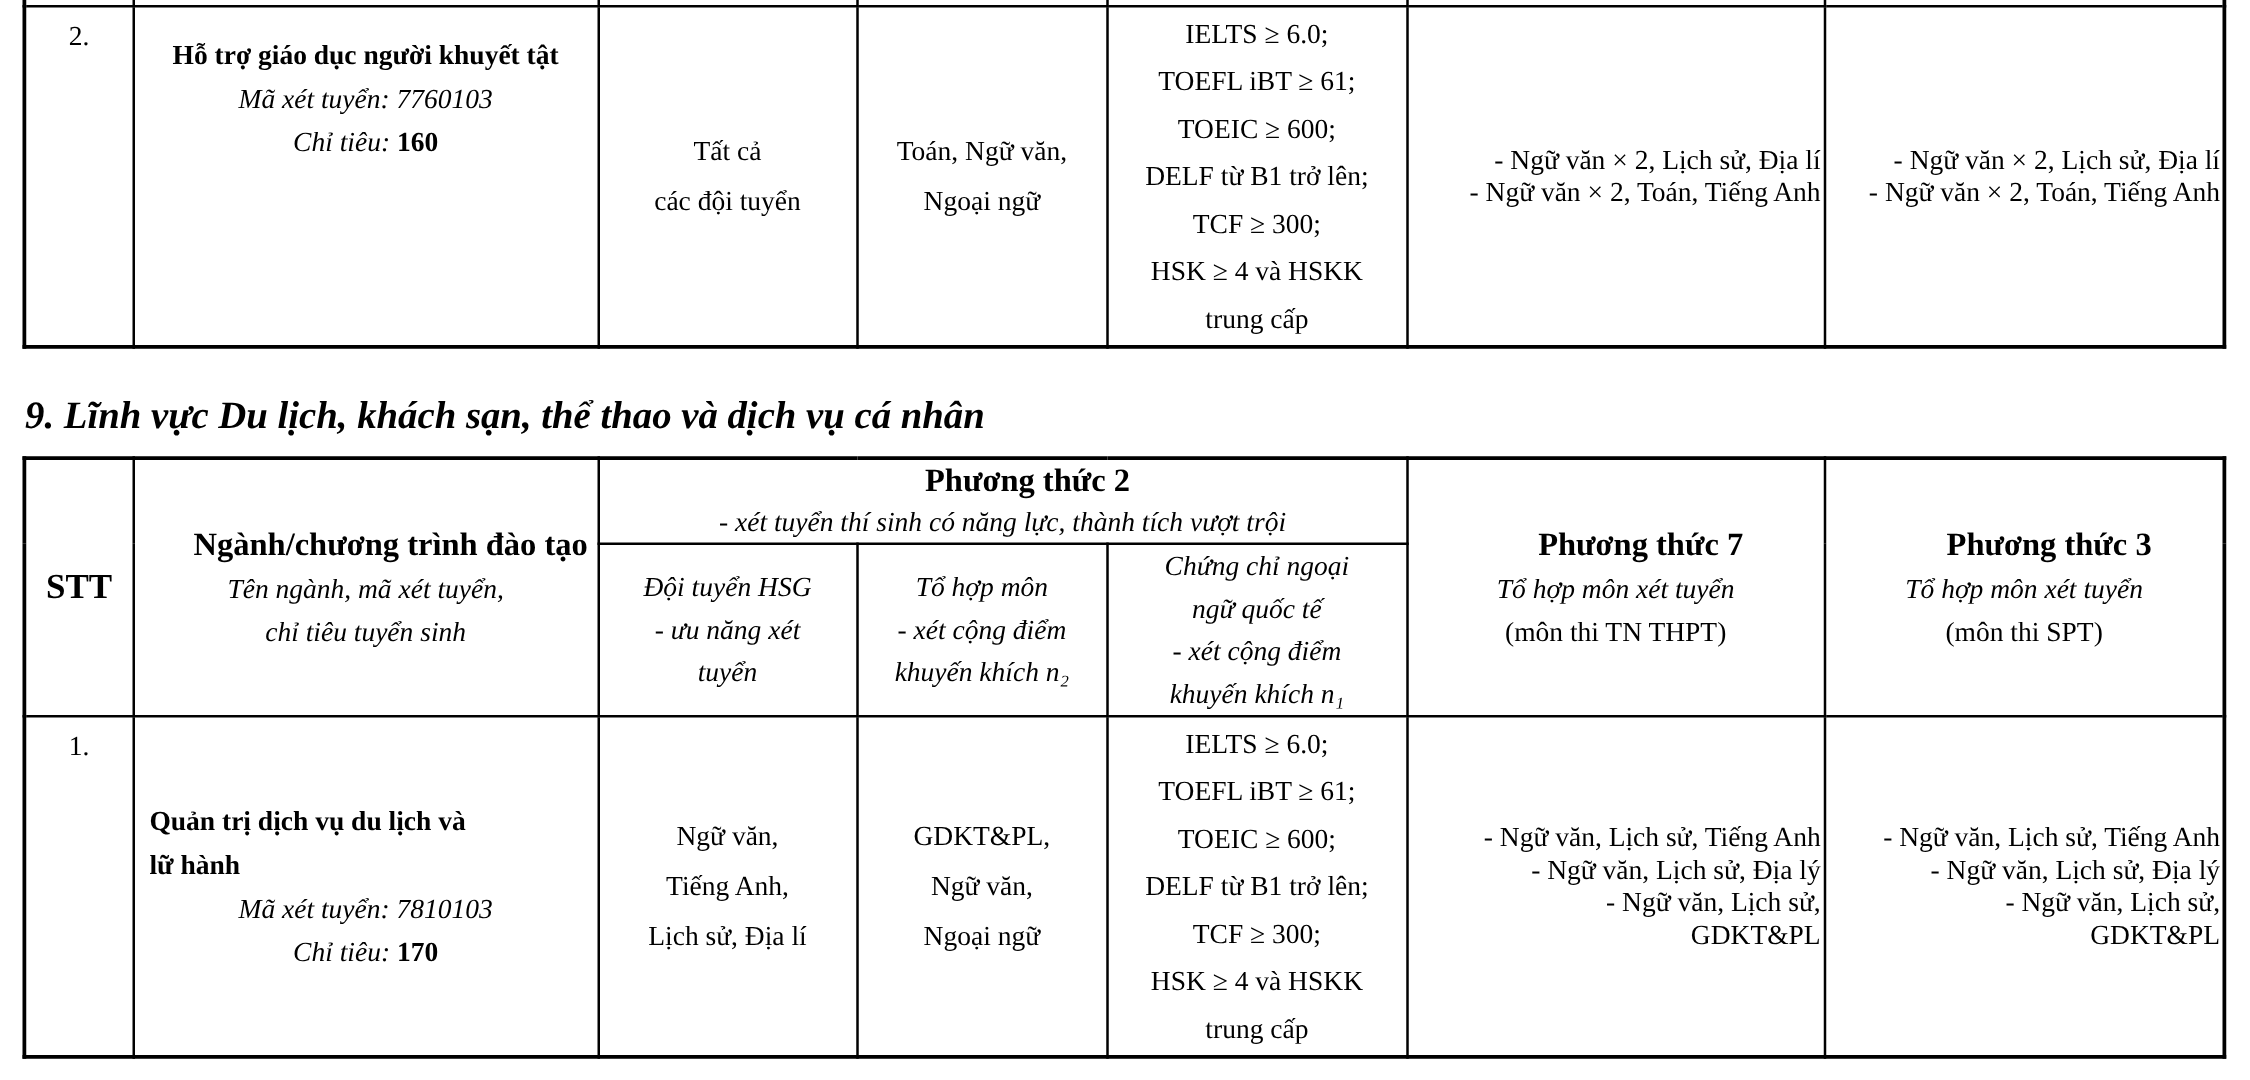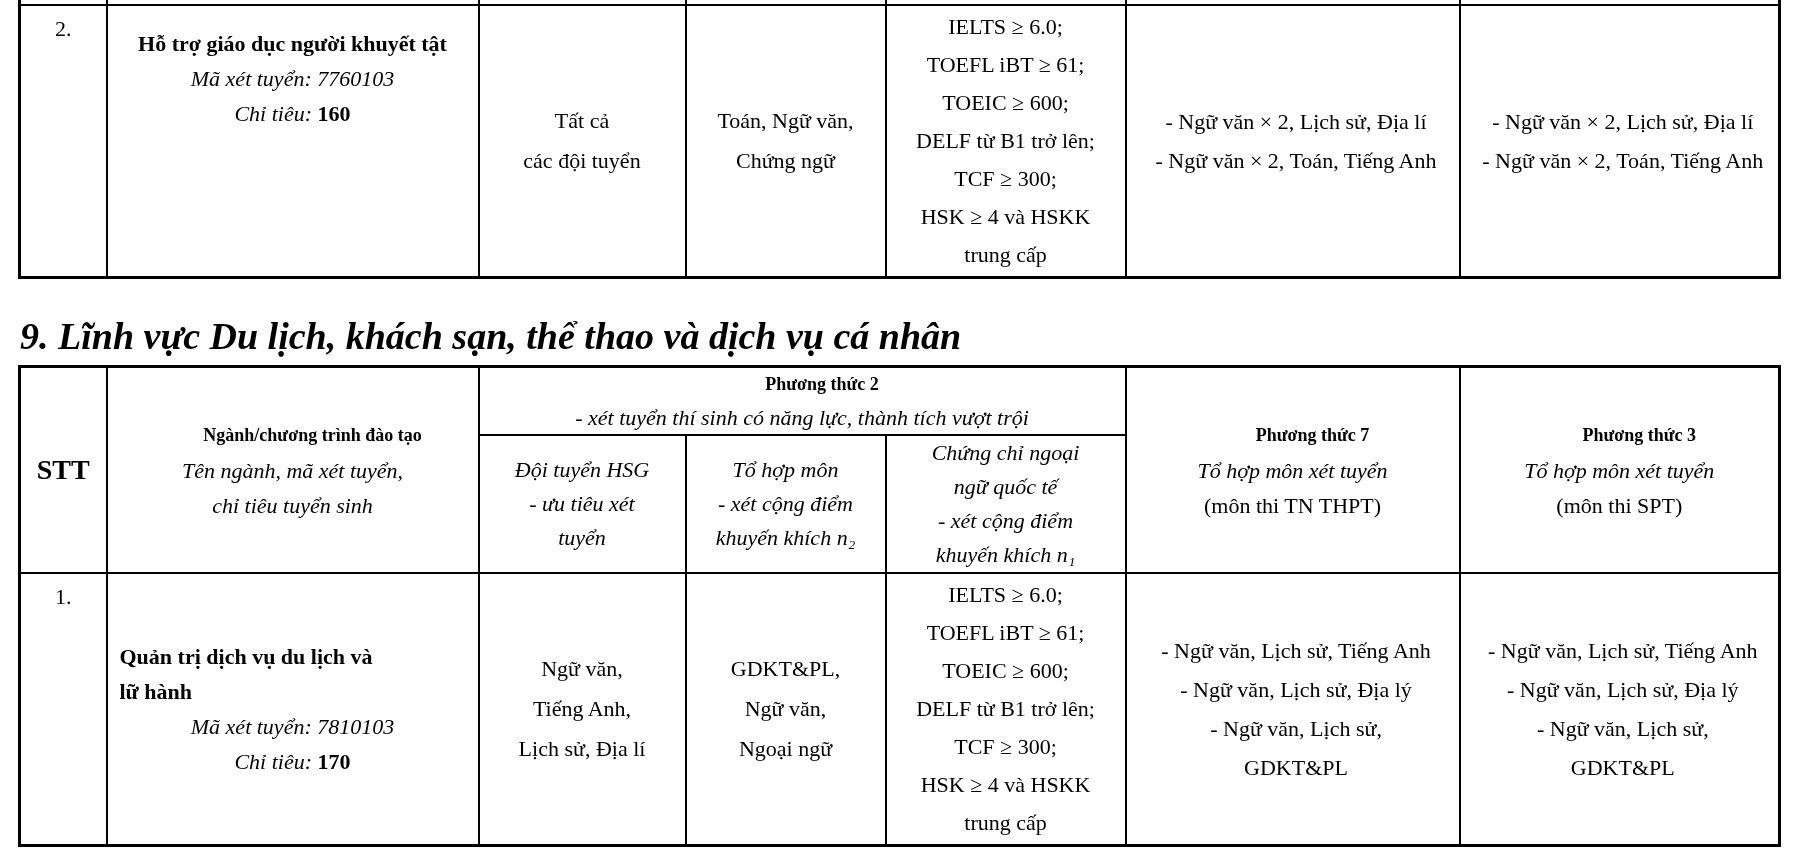--- a/index.html
+++ b/index.html
@@ -40,37 +40,37 @@
     padding-left: 12px; padding-right: 24px;
   }
   .code-line { font-style: italic; }
   .quota-label { font-style: italic; }
   .quota-value { font-weight: bold; }
   .prog-main-inner { line-height: 35px; }
 
   .center-cell { line-height: 40px; }
   .cert-cell { line-height: 38px; margin-left: 28px; }
   .list-cell {
-    text-align: center; vertical-align: middle;
+    text-align: right; vertical-align: middle;
     padding-left: 9px; padding-right: 2px;
-    line-height: 39px;
+    line-height: 26px;
     margin-left: 24px;
   }
 
   .th-stt { font-weight: bold; font-size: 28px; }
   .th-program { line-height: 35px; }
-  .th-title { font-weight: bold; font-size: 18px; padding-left: 40px; }
+  .th-title { font-weight: bold; font-size: 26px; padding-left: 40px; }
   .th-italic { font-style: italic; }
   .th-pt2 { line-height: 33px; }
   .th-sub { font-style: italic; line-height: 34px; }
   .th-pt13 { line-height: 35px; }
 
   .section-heading {
     position: absolute; left: 20px; top: 314px;
-    font-size: 38px; font-weight: bold; font-style: italic;
+    font-size: 31px; font-weight: bold; font-style: italic;
     white-space: nowrap;
   }
 </style>
 </head>
 <body>
 
 <div class="wrap-top">
   <table class="doc">
     <colgroup>
       <col style="width:87px">
@@ -97,21 +97,21 @@
         <div class="pname-center">Hỗ trợ giáo dục người khuyết tật</div>
         <div class="code-line">Mã xét tuyển: 7760103</div>
         <div>
           <span class="quota-label">Chỉ tiêu:</span>
           <span class="quota-value">160</span>
         </div>
       </td>
       <td class="center-cell pre">Tất cả
 các đội tuyển</td>
       <td class="center-cell pre">Toán, Ngữ văn,
-Chứng ngữ</td>
+Ngoại ngữ</td>
       <td class="cert-cell pre">IELTS ≥ 6.0;
 TOEFL iBT ≥ 61;
 TOEIC ≥ 600;
 DELF từ B1 trở lên;
 TCF ≥ 300;
 HSK ≥ 4 và HSKK
 trung cấp</td>
       <td class="list-cell pre">- Ngữ văn × 2, Lịch sử, Địa lí
 - Ngữ văn × 2, Toán, Tiếng Anh</td>
       <td class="list-cell pre">- Ngữ văn × 2, Lịch sử, Địa lí
@@ -152,21 +152,21 @@
         <div>(môn thi TN THPT)</div>
       </td>
       <td class="th-pt13" rowspan="2">
         <div class="th-title">Phương thức 3</div>
         <div class="th-italic">Tổ hợp môn xét tuyển</div>
         <div>(môn thi SPT)</div>
       </td>
     </tr>
     <tr class="hrow2">
       <td class="th-sub pre">Đội tuyển HSG
-- ưu tiêu xét
+- ưu năng xét
 tuyển</td>
       <td class="th-sub pre">Tổ hợp môn
 - xét cộng điểm
 khuyến khích n₂</td>
       <td class="th-sub pre">Chứng chỉ ngoại
 ngữ quốc tế
 - xét cộng điểm
 khuyến khích n₁</td>
     </tr>
     <tr class="row-main">

